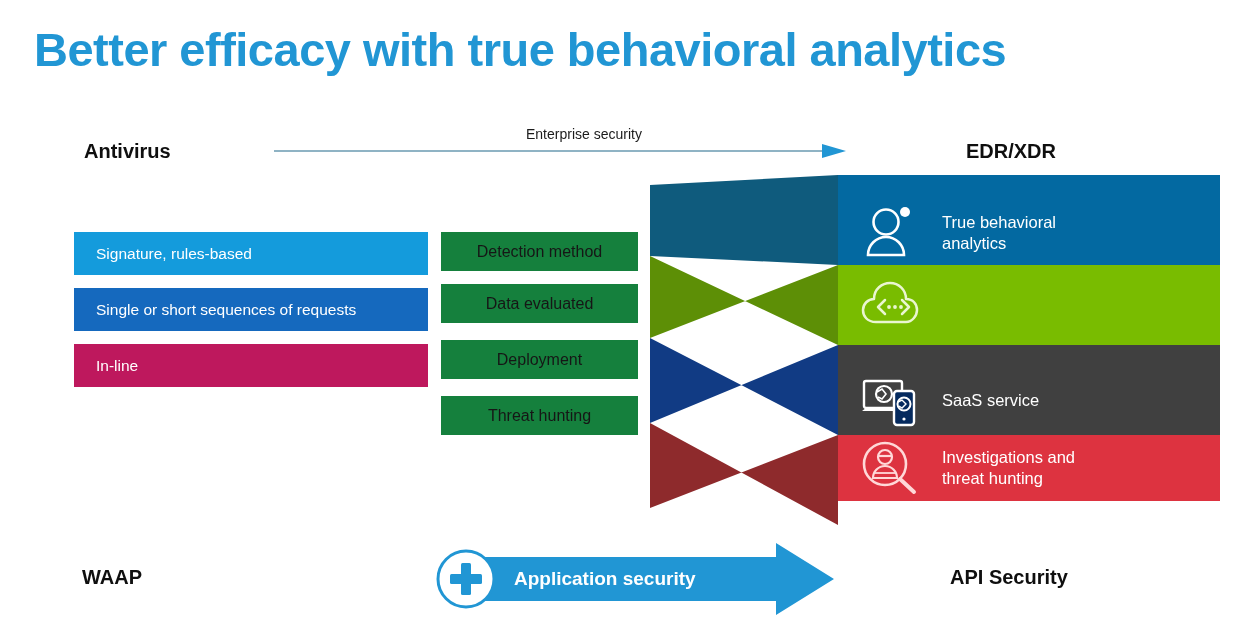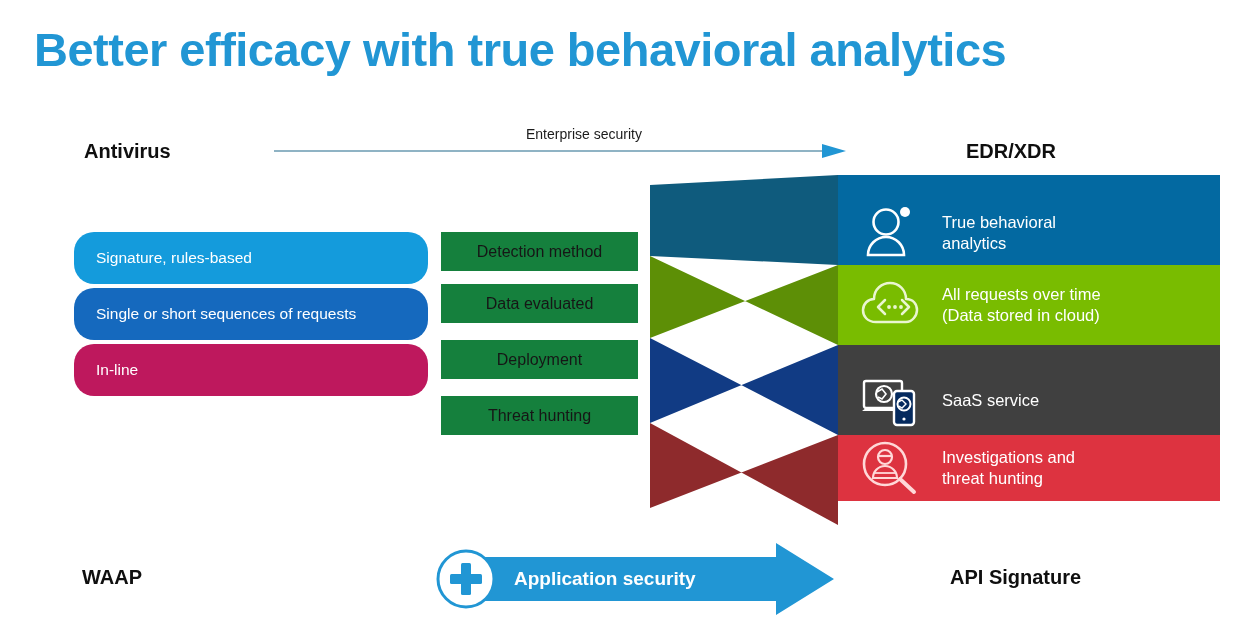--- a/index.html
+++ b/index.html
@@ -33,26 +33,25 @@
     font-size:14px;color:#1b1b1b;
     white-space:nowrap;
   }
   #enterprise-arrow{
     left:274px;top:142px;width:572px;height:18px;
   }
 
   
   .left-bar{
     left:74px;
-    width:354px;height:52px;
+    width:354px;height:43px;
     display:flex;align-items:center;
     color:#ffffff;font-size:15.5px;
     padding-left:22px;
     box-sizing:border-box;
-    border-radius:20px;
   }
   #left-bar-0{top:232px;background:#149bdc;}
   #left-bar-1{top:288px;background:#1569be;}
   #left-bar-2{top:344px;background:#be185d;}
 
   
   .center-box{
     left:441px;width:197px;height:39px;
     background:#15803d;
     display:flex;align-items:center;justify-content:center;
@@ -167,24 +166,20 @@
 <div class="abs band" id="band-1">
   <div class="band-icon">
     <svg width="58" height="50" viewBox="0 0 58 50">
       <path d="M15 42 C6 42 2 36 2 30 C2 24 7 19 13 19 C13 9 21 3 29 3 C38 3 45 10 45 19 C52 19 56 24 56 30 C56 36 51 42 45 42 Z" fill="none" stroke="#eaf6d0" stroke-width="2.5" stroke-linejoin="round"></path>
       <path d="M24 20 L17 27 L24 34" fill="none" stroke="#eaf6d0" stroke-width="2.5" stroke-linecap="round" stroke-linejoin="round"></path>
       <path d="M41 20 L48 27 L41 34" fill="none" stroke="#eaf6d0" stroke-width="2.5" stroke-linecap="round" stroke-linejoin="round"></path>
       <circle cx="28" cy="27" r="1.9" fill="#eaf6d0"></circle>
       <circle cx="34" cy="27" r="1.9" fill="#eaf6d0"></circle>
       <circle cx="40" cy="27" r="1.9" fill="#eaf6d0"></circle>
     </svg>
-  </div>
-  <div class="band-text">
-    <div>All requests over time</div>
-    <div>(Data stored in cloud)</div>
   </div>
 </div>
 
 <div class="abs band" id="band-2">
   <div class="band-icon">
     <svg width="58" height="52" viewBox="0 0 58 52">
       <rect x="3" y="6" width="38" height="27" rx="2" fill="none" stroke="#ffffff" stroke-width="2.4"></rect>
       <path d="M1 36 L43 36 L39 33 L5 33 Z" fill="#ffffff"></path>
       <circle cx="23" cy="19" r="8" fill="none" stroke="#ffffff" stroke-width="2.2"></circle>
       <path d="M16 17 L21 14 L25 19 L21 24 L17 22" fill="none" stroke="#ffffff" stroke-width="1.6"></path>
@@ -211,21 +206,21 @@
       <line x1="12" y1="38" x2="36" y2="38" stroke="#ffd8d8" stroke-width="1.8"></line>
     </svg>
   </div>
   <div class="band-text">
     <div>Investigations and</div>
     <div>threat hunting</div>
   </div>
 </div>
 
 <div class="abs" id="label-waap">WAAP</div>
-<div class="abs" id="label-apisec">API Signature</div>
+<div class="abs" id="label-apisec">API Security</div>
 
 <svg class="abs" id="app-arrow" viewBox="0 0 400 76">
   <polygon points="34,16 340,16 340,2 398,38 340,74 340,60 34,60" fill="#2196d4"></polygon>
   <g>
     <circle cx="30" cy="38" r="28" fill="#ffffff" stroke="#2196d4" stroke-width="3"></circle>
     <rect x="25" y="22" width="10" height="32" rx="1.5" fill="#2196d4"></rect>
     <rect x="14" y="33" width="32" height="10" rx="1.5" fill="#2196d4"></rect>
   </g>
 </svg>
 <div class="abs" id="app-arrow-text">Application security</div>

